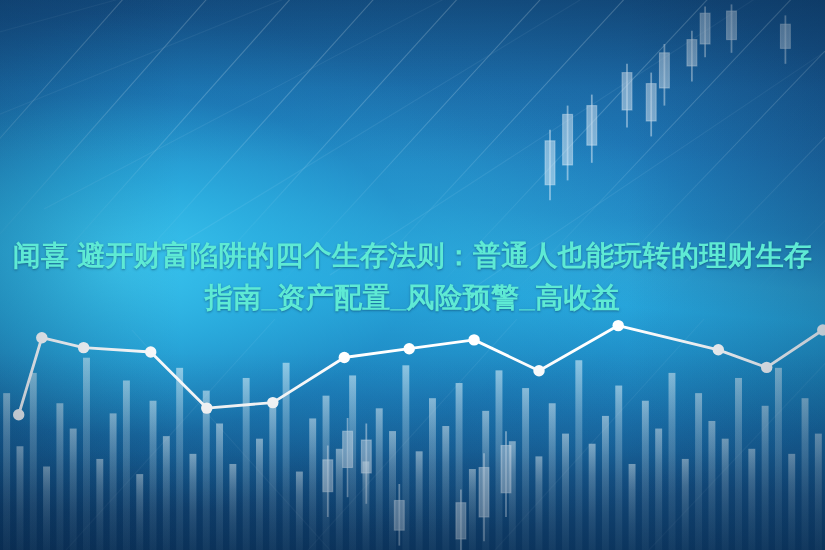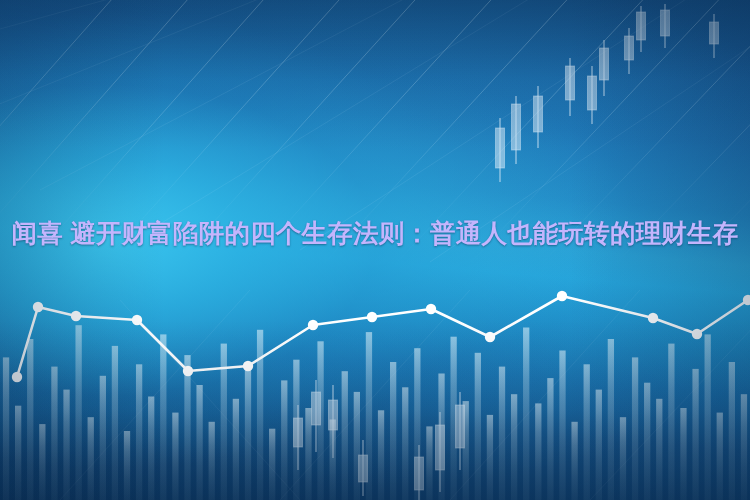--- a/index.html
+++ b/index.html
@@ -73,21 +73,21 @@
   #title-block {
     position: absolute;
     left: 0;
     right: 0;
     top: 214px;
     text-align: center;
     padding: 0 2px;
   }
   .title-line {
     display: block;
-    color: #c4b5fd;
+    color: #5eead4;
     font-size: 25.5px;
     font-weight: bold;
     line-height: 38px;
     letter-spacing: 0.2px;
     white-space: nowrap;
     text-shadow: 0 1px 2px rgba(6,40,72,0.45);
   }
 </style>
 </head>
 <body>
@@ -312,15 +312,16 @@
         <circle cx="653" cy="318" r="5.2" fill="#ffffff"></circle>
         <circle cx="697" cy="334" r="5.2" fill="#ffffff"></circle>
         <circle cx="748" cy="300" r="5.2" fill="#ffffff"></circle>
       </g>
   </svg>
 
   <div class="layer" id="bg-vignette"></div>
 
   <div id="title-block">
     <span class="title-line">闻喜 避开财富陷阱的四个生存法则：普通人也能玩转的理财生存</span>
+    <span class="title-line">指南_资产配置_风险预警_高收益</span>
   </div>
 
 </div>
 
 </body></html>

